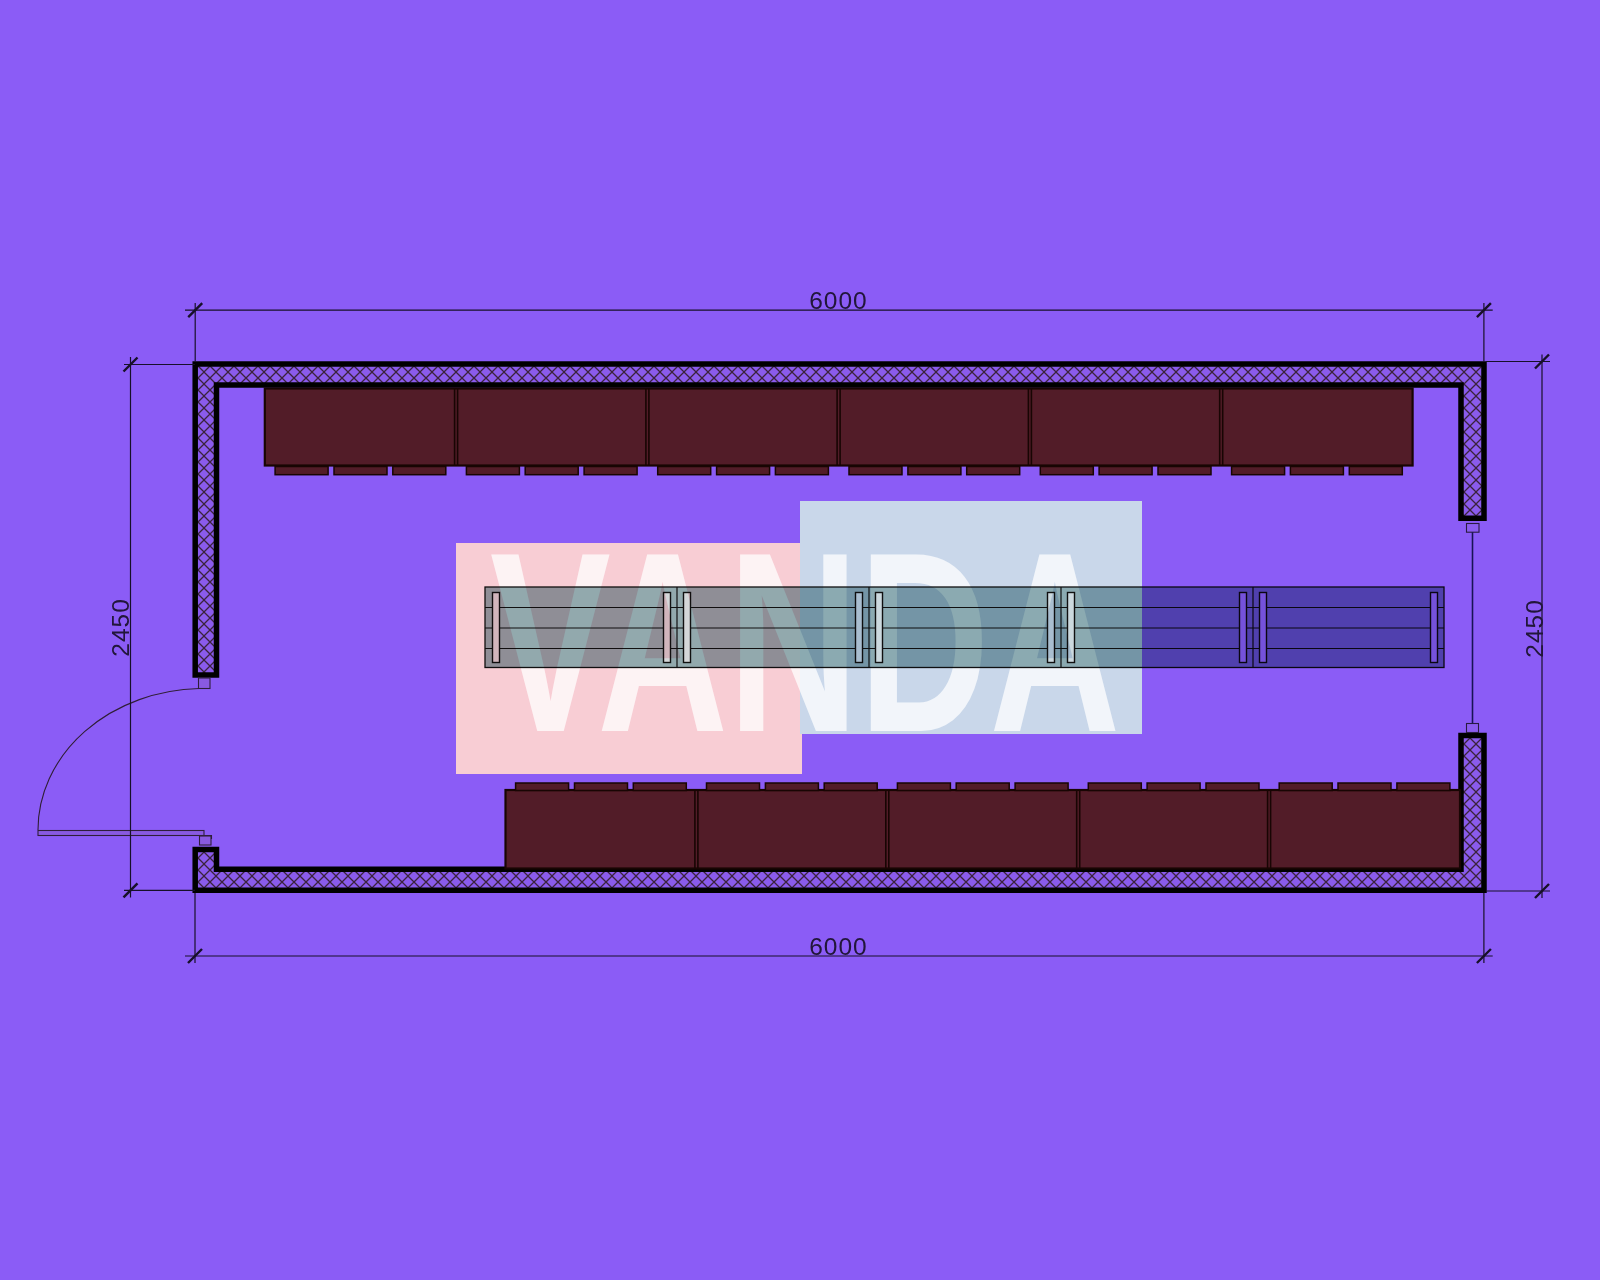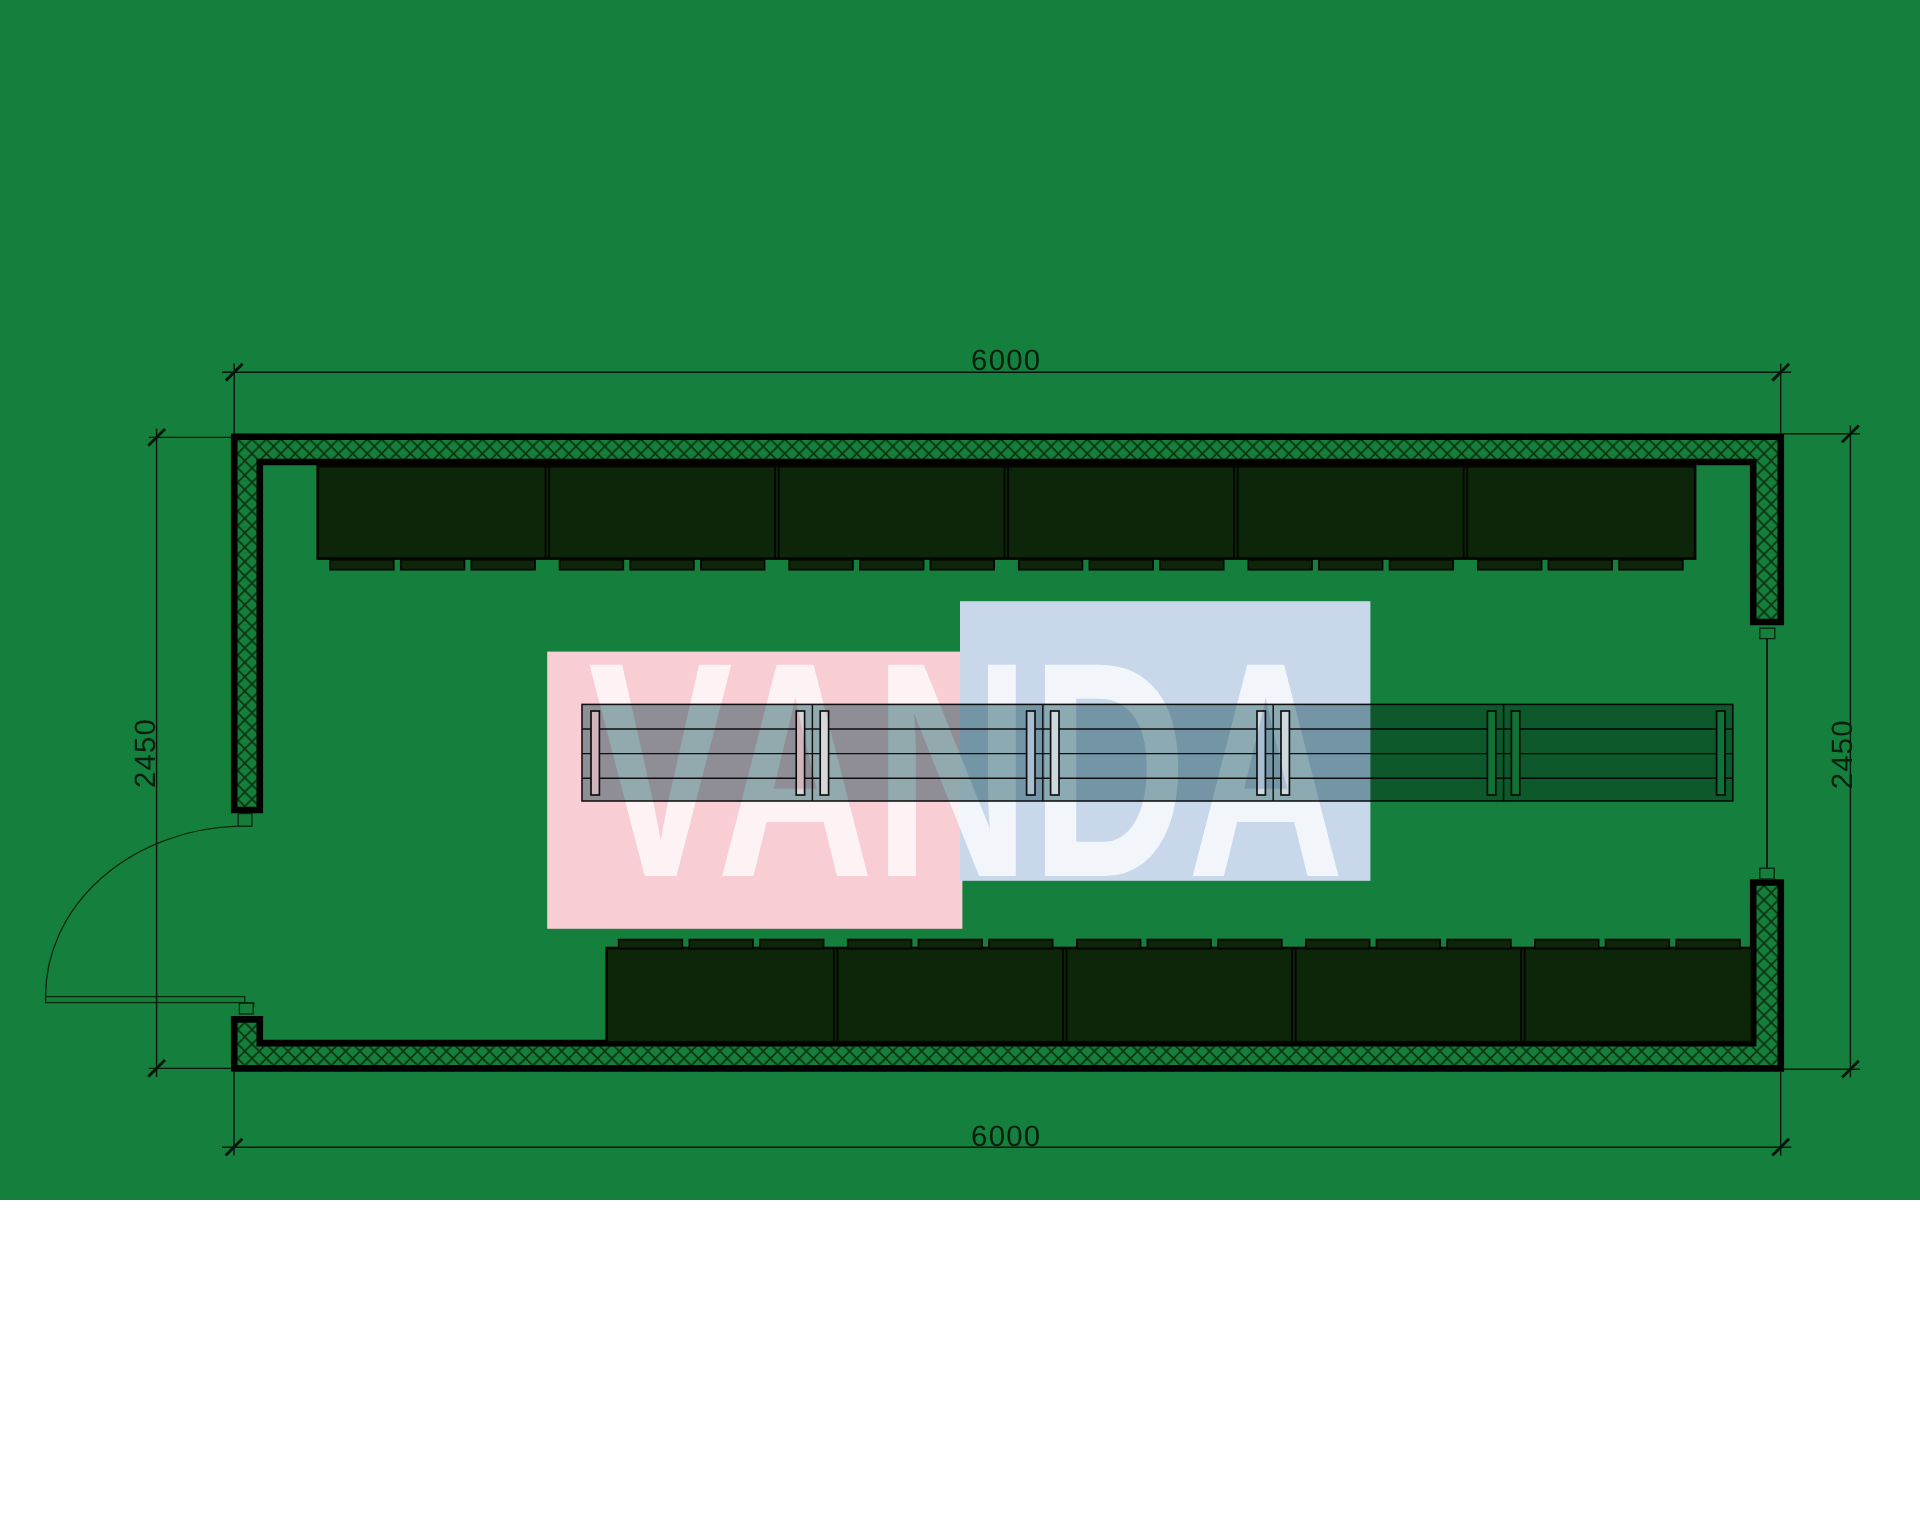--- a/index.html
+++ b/index.html
@@ -1,16 +1,16 @@
 <!DOCTYPE html>
 <html><head>
 <meta charset="utf-8">
 <style>
   html,body{margin:0;padding:0;background:#ffffff;}
-  #canvas{position:relative;width:1600px;height:1000px;background:#15803d;overflow:hidden;font-family:"Liberation Sans", sans-serif;}
+  #canvas{position:relative;width:1600px;height:1280px;background:#8b5cf6;overflow:hidden;font-family:"Liberation Sans", sans-serif;}
   .wm{position:absolute;}
   #plan{position:absolute;left:0;top:0;mix-blend-mode:multiply;}
   #vanda{position:absolute;left:490px;top:514px;font-family:"Liberation Sans", sans-serif;font-weight:bold;font-size:256px;line-height:1;color:rgba(255,255,255,0.75);transform:scaleX(0.707);transform-origin:left top;letter-spacing:0px;white-space:nowrap;}
 </style>
 </head>
 <body>
 <div id="canvas">
 
   <div class="wm" style="left:456px;top:543px;width:346px;height:231px;background:#f8cdd4;"></div>
 

